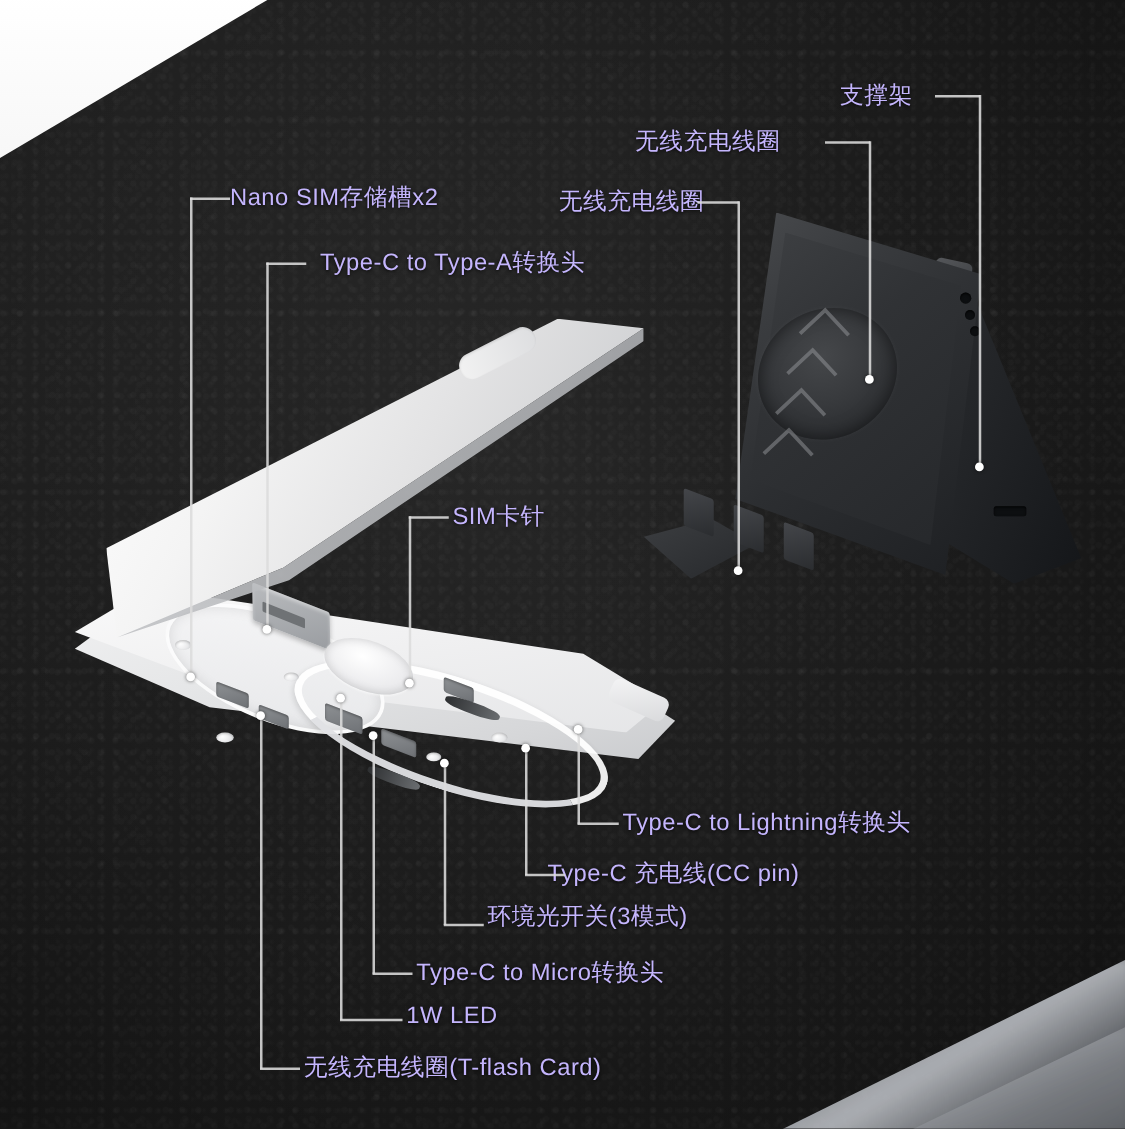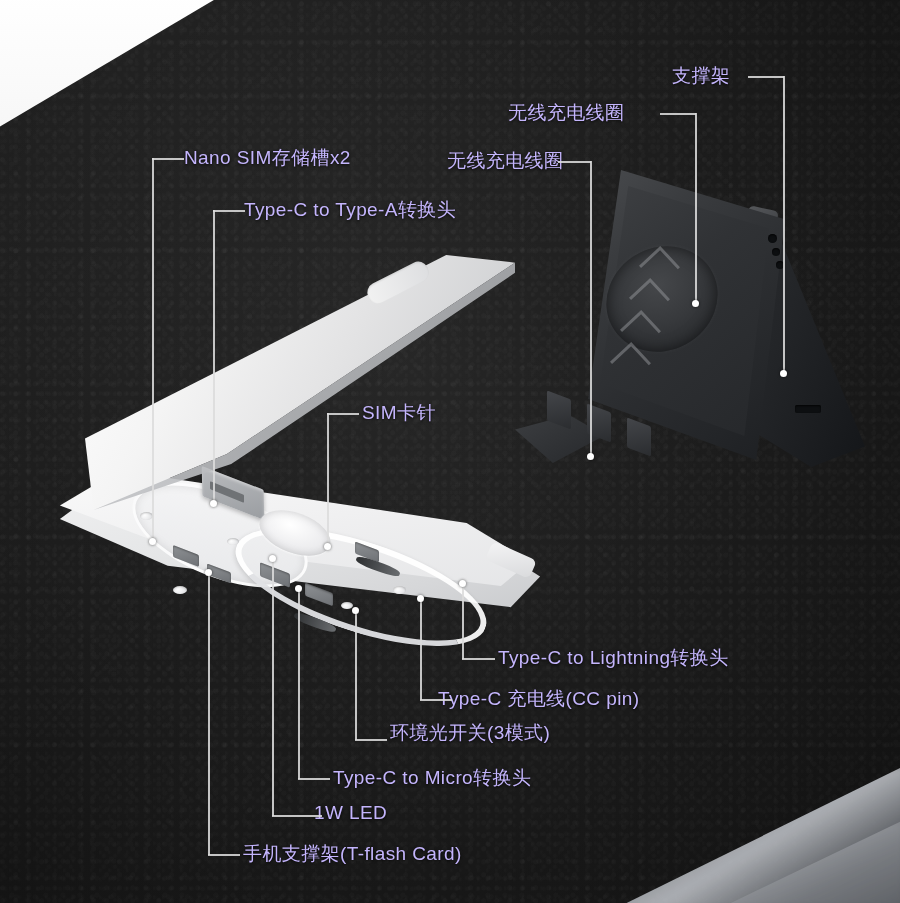--- a/index.html
+++ b/index.html
@@ -270,21 +270,21 @@
       <div class="leader-v" style="left: 695px; top: 113px; height: 190px;"></div>
       <div class="leader-dot" style="left: 692px; top: 300px;"></div>
       <div class="label" style="left: 447px; top: 148px;">无线充电线圈</div>
       <div class="leader-h" style="left: 558px; top: 161px; width: 33px;"></div>
       <div class="leader-v" style="left: 590px; top: 161px; height: 295px;"></div>
       <div class="leader-dot" style="left: 587px; top: 453px;"></div>
       <div class="label" style="left: 184px; top: 145px;">Nano SIM存储槽x2</div>
       <div class="leader-h" style="left: 152px; top: 158px; width: 32px;"></div>
       <div class="leader-v" style="left: 152px; top: 158px; height: 383px;"></div>
       <div class="leader-dot" style="left: 149px; top: 538px;"></div>
-      <div class="label" style="left: 244px; top: 197px;">Type-C to Type-A转换头</div>
+      <div class="label" style="left: 256px; top: 197px;">Type-C to Type-A转换头</div>
       <div class="leader-h" style="left: 213px; top: 210px; width: 32px;"></div>
       <div class="leader-v" style="left: 213px; top: 210px; height: 293px;"></div>
       <div class="leader-dot" style="left: 210px; top: 500px;"></div>
       <div class="label" style="left: 362px; top: 400px;">SIM卡针</div>
       <div class="leader-h" style="left: 327px; top: 413px; width: 32px;"></div>
       <div class="leader-v" style="left: 327px; top: 413px; height: 133px;"></div>
       <div class="leader-dot" style="left: 324px; top: 543px;"></div>
       <div class="label" style="left: 498px; top: 645px;">Type-C to Lightning转换头</div>
       <div class="leader-h" style="left: 462px; top: 658px; width: 33px;"></div>
       <div class="leader-v" style="left: 462px; top: 583px; height: 76px;"></div>
@@ -294,23 +294,23 @@
       <div class="leader-v" style="left: 420px; top: 598px; height: 102px;"></div>
       <div class="leader-dot" style="left: 417px; top: 595px;"></div>
       <div class="label" style="left: 390px; top: 720px;">环境光开关(3模式)</div>
       <div class="leader-h" style="left: 355px; top: 739px; width: 32px;"></div>
       <div class="leader-v" style="left: 355px; top: 610px; height: 130px;"></div>
       <div class="leader-dot" style="left: 352px; top: 607px;"></div>
       <div class="label" style="left: 333px; top: 765px;">Type-C  to Micro转换头</div>
       <div class="leader-h" style="left: 298px; top: 778px; width: 32px;"></div>
       <div class="leader-v" style="left: 298px; top: 588px; height: 191px;"></div>
       <div class="leader-dot" style="left: 295px; top: 585px;"></div>
-      <div class="label" style="left: 314px; top: 802px;">1W LED</div>
+      <div class="label" style="left: 325px; top: 802px;">1W LED</div>
       <div class="leader-h" style="left: 272px; top: 815px; width: 50px;"></div>
       <div class="leader-v" style="left: 272px; top: 558px; height: 258px;"></div>
       <div class="leader-dot" style="left: 269px; top: 555px;"></div>
-      <div class="label" style="left: 243px; top: 841px;">手机支撑架(T-flash Card)</div>
+      <div class="label" style="left: 243px; top: 841px;">无线充电线圈(T-flash Card)</div>
       <div class="leader-h" style="left: 208px; top: 854px; width: 32px;"></div>
       <div class="leader-v" style="left: 208px; top: 572px; height: 283px;"></div>
       <div class="leader-dot" style="left: 205px; top: 569px;"></div>
     </div>
 
 </div>
 
 </body></html>

